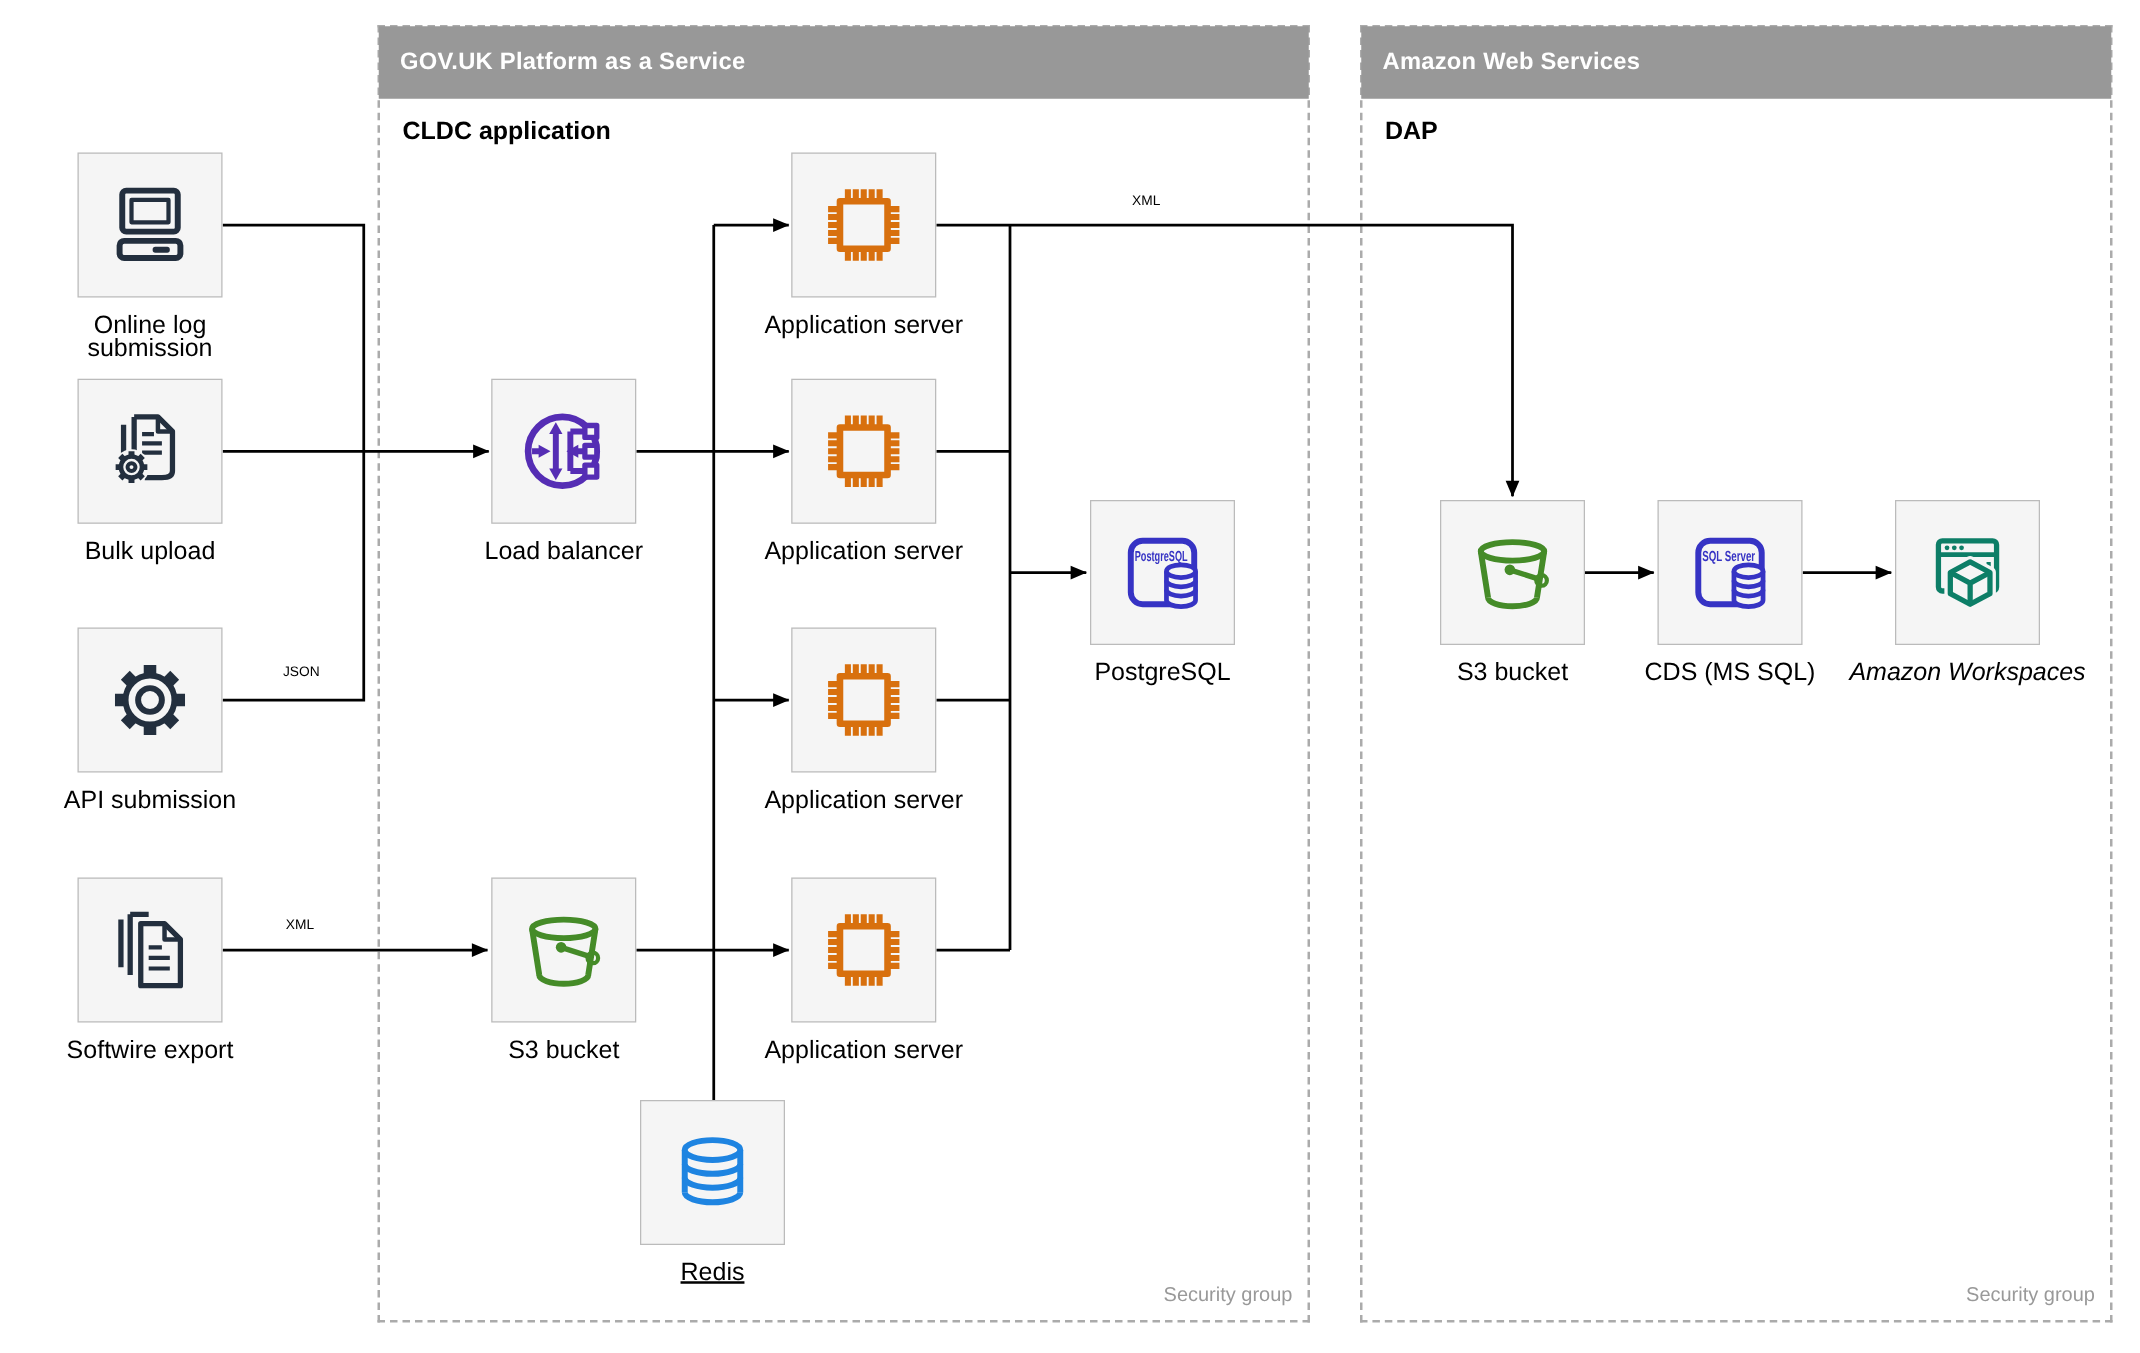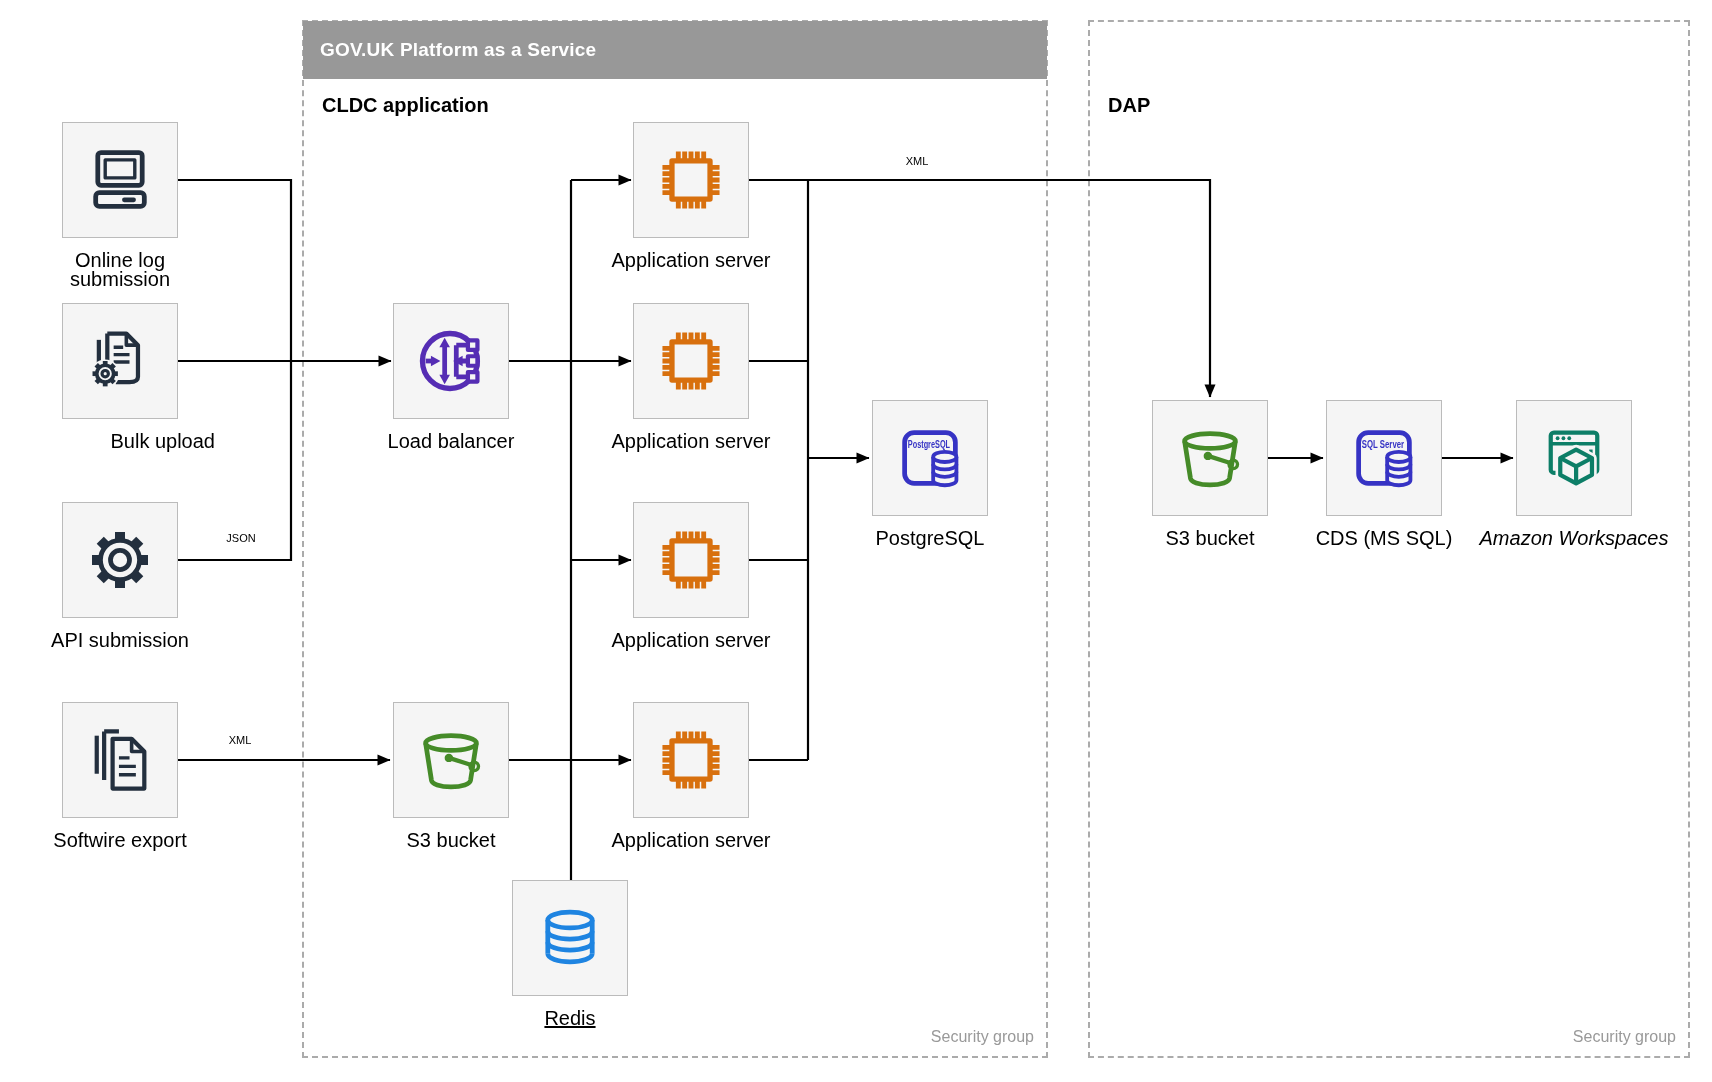--- a/index.html
+++ b/index.html
@@ -23,20 +23,23 @@
 
   <div class="container" id="c-govuk" style="left: 302px; top: 20px; width: 746px; height: 1038px;">
     <div class="c-header">
       <span>GOV.UK Platform as a Service</span>
     </div>
     <div class="c-sublabel">CLDC application</div>
     <div class="c-footer">Security group</div>
   </div>
 
   <div class="container" id="c-aws" style="left: 1088px; top: 20px; width: 602px; height: 1038px;">
+    <div class="c-header">
+      <span>Amazon Web Services</span>
+    </div>
     <div class="c-sublabel">DAP</div>
     <div class="c-footer">Security group</div>
   </div>
 
   <svg id="edge-layer" width="1712" height="1082">
       <defs>
         <marker id="arw" viewBox="0 0 14 12" refX="13" refY="6" markerWidth="14" markerHeight="12" orient="auto" markerUnits="userSpaceOnUse">
           <path d="M0.5,0.5 L13.5,6 L0.5,11.5 Z" fill="#000000"></path>
         </marker>
       </defs>
@@ -82,21 +85,21 @@
           <line x1="21.0" y1="54.0" x2="21.0" y2="59.0" stroke="#232F3E" stroke-width="4.5"></line>
           <line x1="16.1" y1="51.9" x2="12.5" y2="55.5" stroke="#232F3E" stroke-width="4.5"></line>
           <line x1="14.0" y1="47.0" x2="9.0" y2="47.0" stroke="#232F3E" stroke-width="4.5"></line>
           <line x1="16.1" y1="42.1" x2="12.5" y2="38.5" stroke="#232F3E" stroke-width="4.5"></line>
           <line x1="21.0" y1="40.0" x2="21.0" y2="35.0" stroke="#232F3E" stroke-width="4.5"></line>
           <line x1="25.9" y1="42.1" x2="29.5" y2="38.5" stroke="#232F3E" stroke-width="4.5"></line>
           <circle cx="21" cy="47" r="8" fill="#F5F5F5" stroke="#232F3E" stroke-width="3.5"></circle>
           <circle cx="21" cy="47" r="3" stroke="#232F3E" stroke-width="3"></circle>
         </svg>
       </div>
-      <div class="node-label" style="left: 25px; top: 432px; text-align: right;">Bulk upload</div>
+      <div class="node-label" style="left: 25px; top: 432px;">Bulk upload</div>
       <div class="node" style="left: 62px; top: 502px; width: 116px; height: 116px;">
         <svg width="74" height="74" viewBox="0 0 70 70" fill="none" stroke-linejoin="round" stroke-linecap="butt">
           <line x1="51.0" y1="35.0" x2="61.5" y2="35.0" stroke="#232F3E" stroke-width="9.5"></line>
           <line x1="46.3" y1="46.3" x2="53.7" y2="53.7" stroke="#232F3E" stroke-width="9.5"></line>
           <line x1="35.0" y1="51.0" x2="35.0" y2="61.5" stroke="#232F3E" stroke-width="9.5"></line>
           <line x1="23.7" y1="46.3" x2="16.3" y2="53.7" stroke="#232F3E" stroke-width="9.5"></line>
           <line x1="19.0" y1="35.0" x2="8.5" y2="35.0" stroke="#232F3E" stroke-width="9.5"></line>
           <line x1="23.7" y1="23.7" x2="16.3" y2="16.3" stroke="#232F3E" stroke-width="9.5"></line>
           <line x1="35.0" y1="19.0" x2="35.0" y2="8.5" stroke="#232F3E" stroke-width="9.5"></line>
           <line x1="46.3" y1="23.7" x2="53.7" y2="16.3" stroke="#232F3E" stroke-width="9.5"></line>

